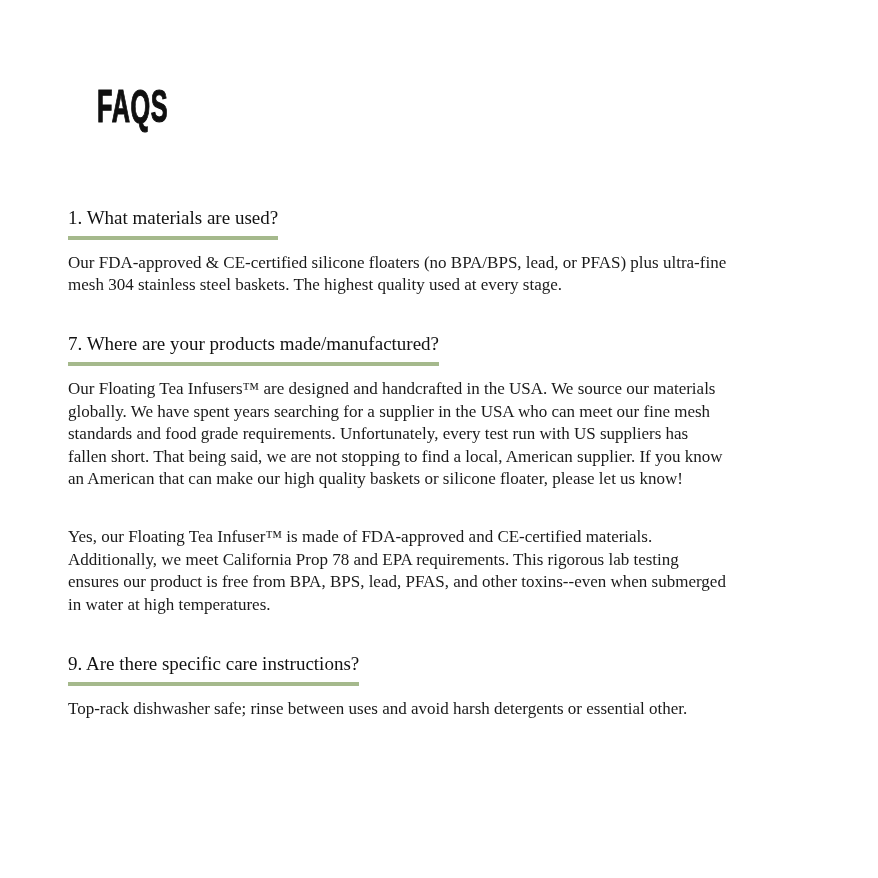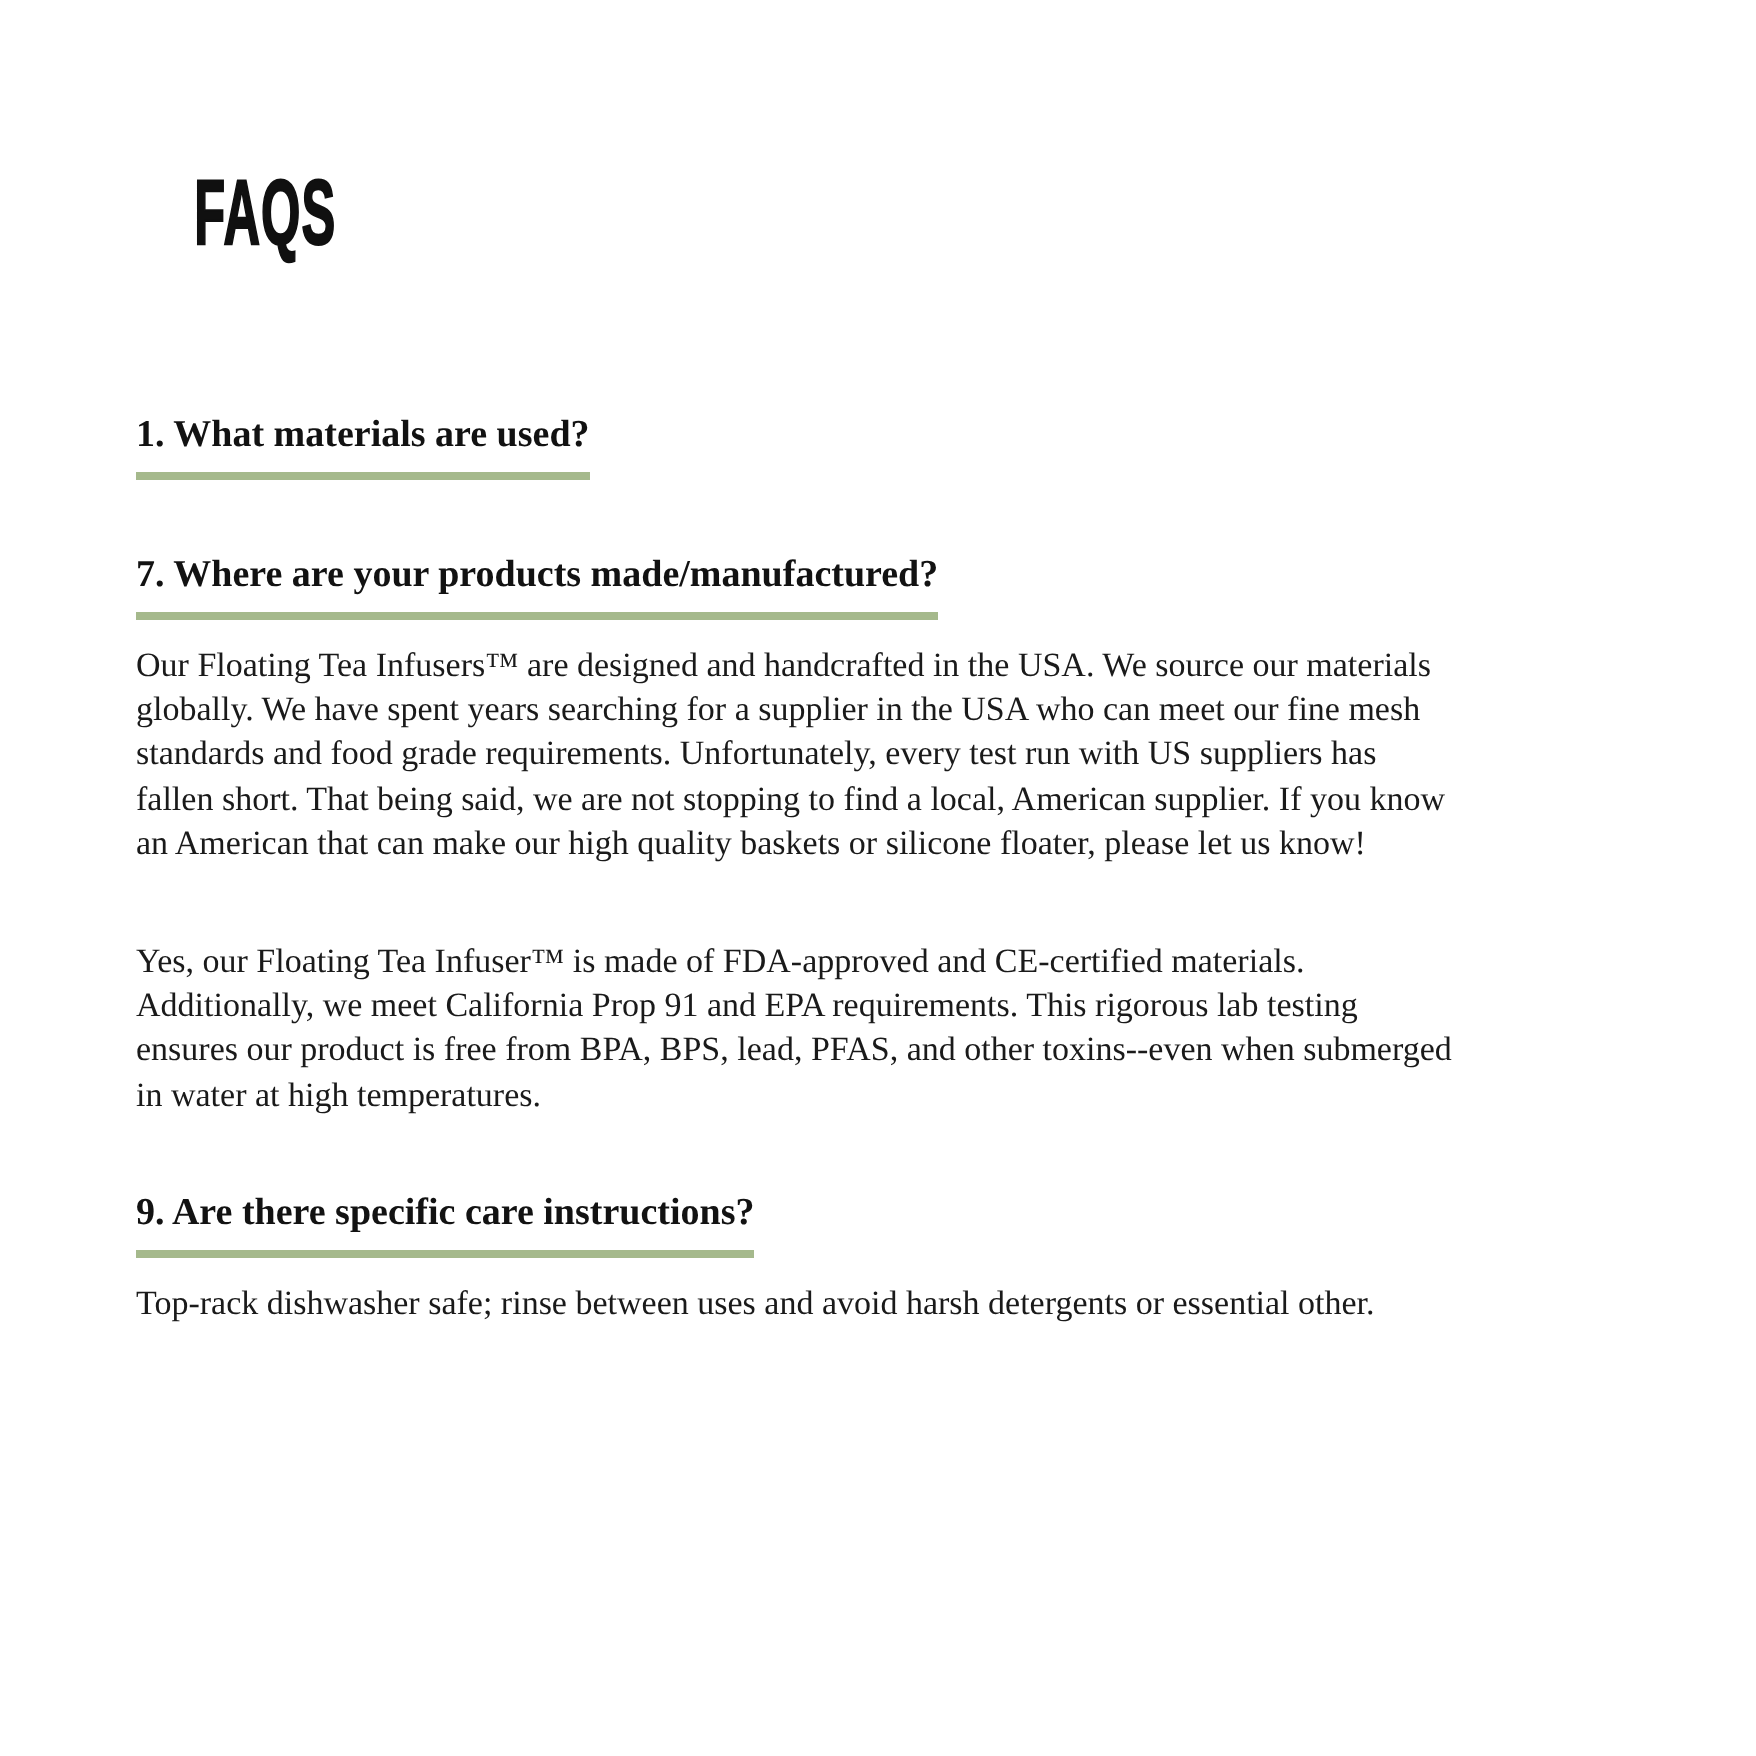--- a/index.html
+++ b/index.html
@@ -34,21 +34,21 @@
   }
   .faq-section {
     margin: 0 0 36px 0;
   }
   .question {
     display: inline-block;
     margin: 0;
     font-family: "Liberation Serif", serif;
     font-size: 19px;
     line-height: 23px;
-    font-weight: 700;
+    font-weight: 400;
     color: #121212;
     padding-bottom: 7px;
     border-bottom: 4px solid var(--accent);
   }
   .answer {
     margin: 12px 0 0 0;
     font-size: 17px;
     line-height: 22.4px;
     color: #1a1a1a;
     white-space: pre-line;
@@ -59,35 +59,37 @@
 <body style="background: rgb(255, 255, 255);">
 
 <main class="content">
 
   <div class="title-wrap">
     <h1 class="title">FAQS</h1>
   </div>
 
   <section class="faq-section">
     <h2 class="question">1. What materials are used?</h2>
+    <p class="answer">Our FDA-approved &amp; CE-certified silicone floaters (no BPA/BPS, lead, or PFAS) plus ultra-fine
+mesh 304 stainless steel baskets. The highest quality used at every stage.</p>
   </section>
 
   <section class="faq-section">
     <h2 class="question">7. Where are your products made/manufactured?</h2>
     <p class="answer">Our Floating Tea Infusers™ are designed and handcrafted in the USA. We source our materials
 globally. We have spent years searching for a supplier in the USA who can meet our fine mesh
 standards and food grade requirements. Unfortunately, every test run with US suppliers has
 fallen short. That being said, we are not stopping to find a local, American supplier. If you know
 an American that can make our high quality baskets or silicone floater, please let us know!</p>
   </section>
 
 
   <section class="faq-section">
     <p class="answer">Yes, our Floating Tea Infuser™ is made of FDA-approved and CE-certified materials.
-Additionally, we meet California Prop 91 and EPA requirements. This rigorous lab testing
+Additionally, we meet California Prop 78 and EPA requirements. This rigorous lab testing
 ensures our product is free from BPA, BPS, lead, PFAS, and other toxins--even when submerged
 in water at high temperatures.</p>
   </section>
 
   <section class="faq-section">
     <h2 class="question">9. Are there specific care instructions?</h2>
     <p class="answer">Top-rack dishwasher safe; rinse between uses and avoid harsh detergents or essential other.</p>
   </section>
 
 </main>

